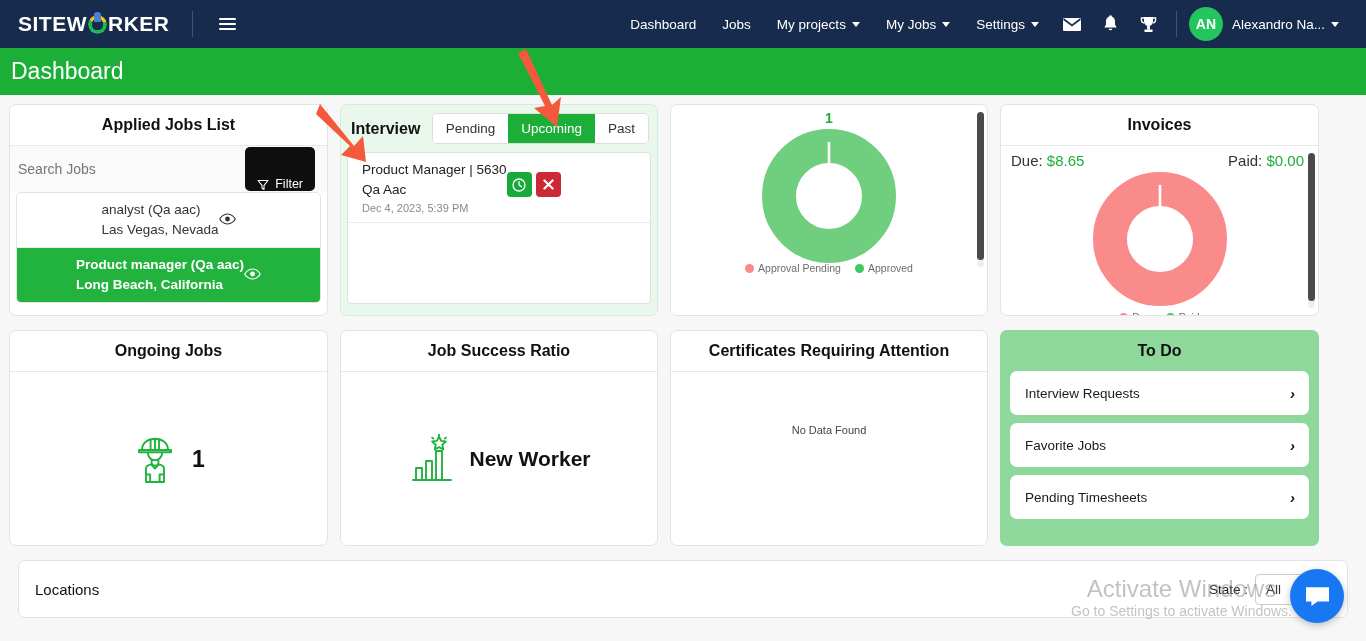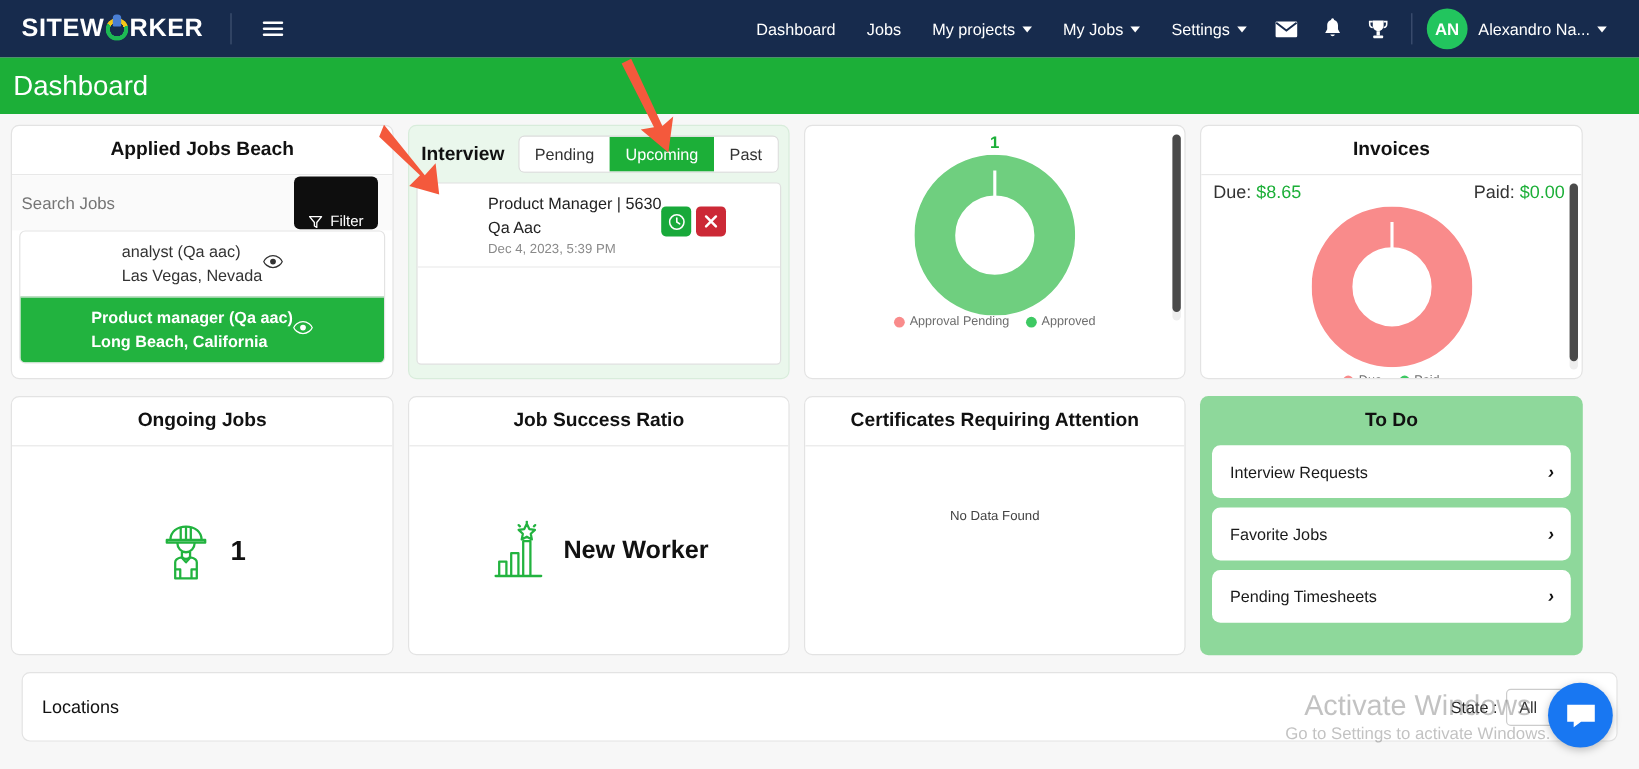--- a/index.html
+++ b/index.html
@@ -101,22 +101,22 @@
     margin-left: auto; display: flex; border: 1px solid #dcdcdc; border-radius: 5px;
     overflow: hidden; background: #fff; height: 31px;
   }
   .seg div {
     padding: 0 13px; font-size: 13.5px; color: #333; display: flex; align-items: center;
     cursor: pointer; background: #fff;
   }
   .seg div.on { background: #1caf38; color: #fff; }
   .iv-body { background: #fff; margin: 0 6px 6px 6px; border: 1px solid #e0e0e0; border-radius: 4px; height: 152px; }
   .iv-row {
-    padding: 7px 10px 8px 24px; border-bottom: 1px solid #ececec;
-    display: flex; align-items: flex-start; justify-content: center;
+    padding: 7px 10px 8px 14px; border-bottom: 1px solid #ececec;
+    display: flex; align-items: flex-start; justify-content: flex-start;
   }
   .iv-job { font-size: 13.5px; color: #222; line-height: 1.5; }
   .iv-person { font-size: 13.5px; color: #222; line-height: 1.5; }
   .iv-date { font-size: 11px; color: #8a8a8a; margin-top: 1px; }
   .iv-actions { display: flex; gap: 4px; margin-top: 12px; }
   .ibtn {
     width: 25px; height: 25px; border-radius: 4px; border: 0; cursor: pointer;
     display: flex; align-items: center; justify-content: center;
     color: #fff; font-size: 13px; font-family: inherit;
   }
@@ -270,21 +270,21 @@
 
 <div class="pagebar">
   <h1>Dashboard</h1>
 </div>
 
 <div class="wrap">
 
   <div class="row r1">
 
     <div class="card c1 r1">
-      <div class="card-head">Applied Jobs Beach</div>
+      <div class="card-head">Applied Jobs List</div>
       <div class="search-bar">
         <input class="search-input" type="text" placeholder="Search Jobs" style="">
         <button class="filter-btn">
           <svg width="12" height="12" viewBox="0 0 12 12">
               <path d="M1 1.5h10L7 6.4v4.1L5 9.3V6.4z" fill="none" stroke="#fff" stroke-width="1.1" stroke-linejoin="round"></path>
             </svg>
           <span>Filter</span>
         </button>
       </div>
       <div class="job-list">

